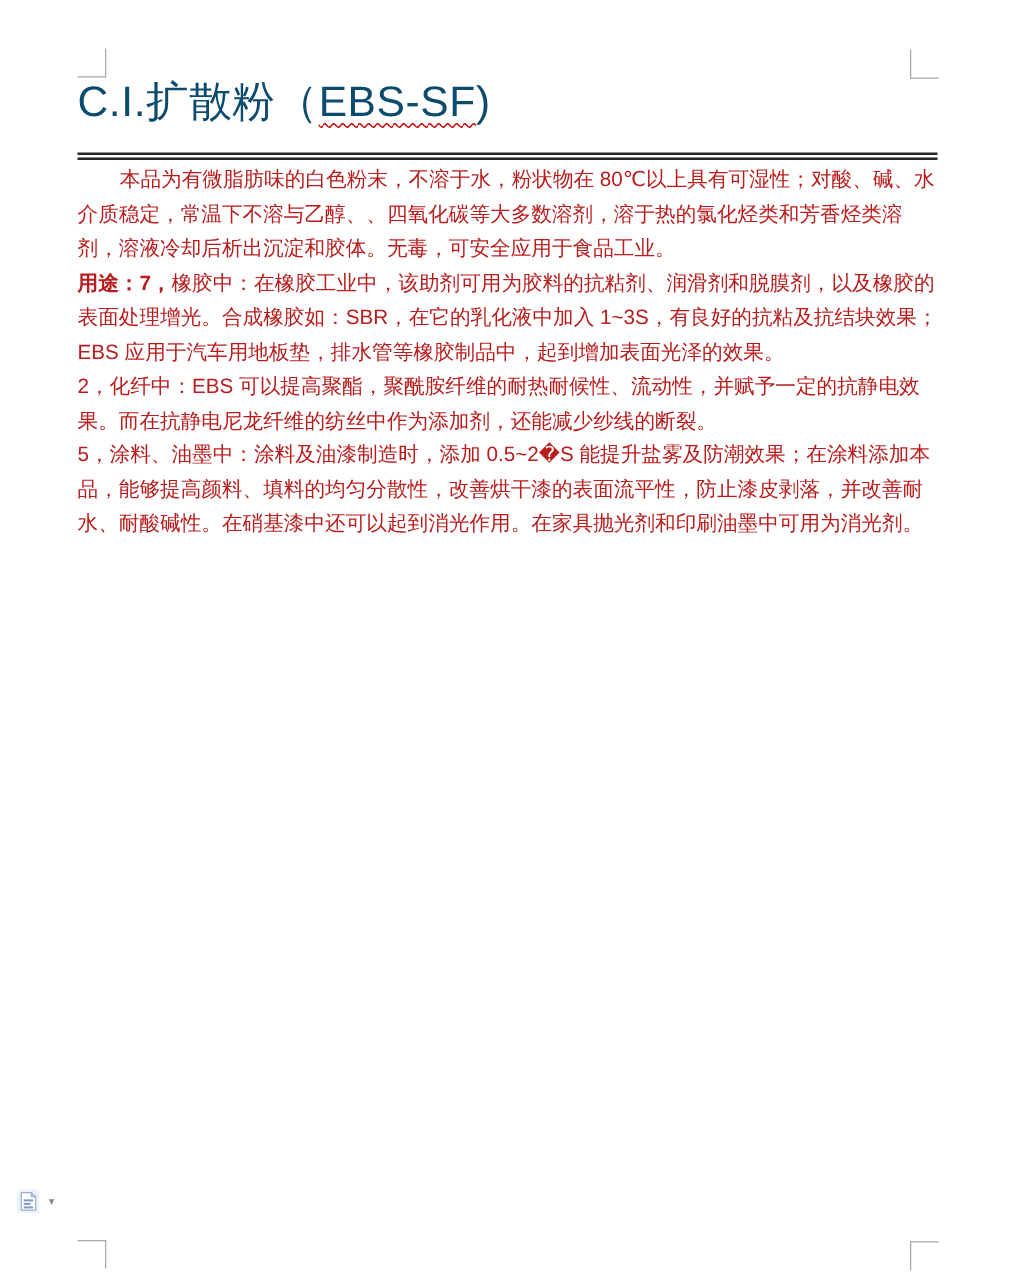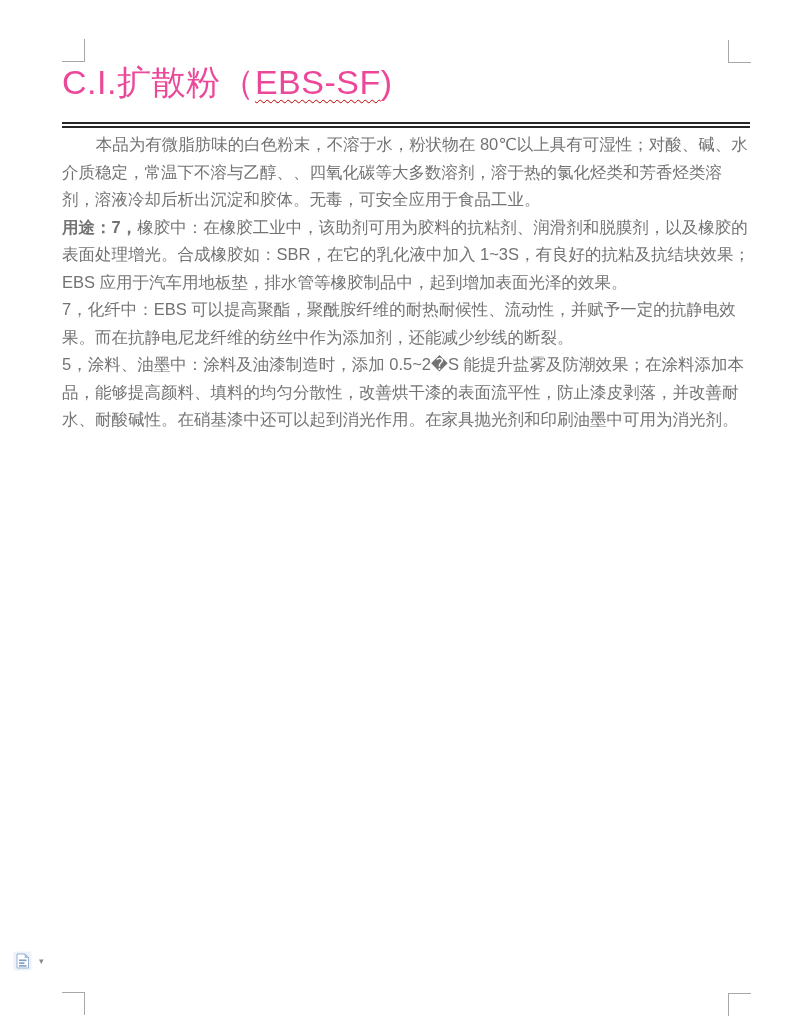--- a/index.html
+++ b/index.html
@@ -10,33 +10,33 @@
   
   .crop{position:absolute;width:22px;height:22px;}
   .crop.tl{left:62px;top:39px;border-right:1px solid #a8a8a8;border-bottom:1px solid #a8a8a8;}
   .crop.tr{left:728px;top:40px;border-left:1px solid #a8a8a8;border-bottom:1px solid #a8a8a8;}
   .crop.bl{left:62px;top:992px;border-right:1px solid #a8a8a8;border-top:1px solid #a8a8a8;}
   .crop.br{left:728px;top:993px;border-left:1px solid #a8a8a8;border-top:1px solid #a8a8a8;}
   
   .content{position:absolute;left:62px;top:60px;width:688px;}
   h1.doc-title{
     margin:0 0 18px 0;font-size:34px;line-height:44px;font-weight:400;
-    color:#ec4899;letter-spacing:0.5px;white-space:nowrap;
+    color:#0c4a6e;letter-spacing:0.5px;white-space:nowrap;
   }
   h1.doc-title .squiggle{
     text-decoration-line:underline;text-decoration-style:wavy;
     text-decoration-color:#c00000;text-decoration-thickness:1px;
     text-underline-offset:5px;
   }
   .heading-rule{
     height:2px;background:#ffffff;
     border-top:2px solid #262626;border-bottom:2px solid #262626;
     margin:0 0 3px 0;
   }
-  .body-text{color:#737373;font-size:16.5px;line-height:27.5px;}
+  .body-text{color:#b91c1c;font-size:16.5px;line-height:27.5px;}
   .body-text p{margin:0;text-align:left;word-break:break-all;}
   .body-text p.indent{text-indent:2.05em;}
   .body-text .bold{font-weight:bold;}
   
   .paste-btn{
     position:absolute;left:10px;top:949px;display:flex;align-items:center;gap:7px;
     padding:2px 3px;cursor:default;
   }
   .paste-btn .doc-ic{display:block;}
   .paste-btn .arrow{font-size:9px;color:#8a8a8a;line-height:9px;}
@@ -50,21 +50,21 @@
 <div class="crop br"></div>
 
 <div class="content">
   <h1 class="doc-title"><span>C.I.扩散粉（</span><span class="squiggle">EBS-SF</span><span>)</span></h1>
 
   <div class="heading-rule"></div>
 
   <div class="body-text">
     <p class="indent"><span>本品为有微脂肪味的白色粉末，不溶于水，粉状物在 80℃以上具有可湿性；对酸、碱、水介质稳定，常温下不溶与乙醇、、四氧化碳等大多数溶剂，溶于热的氯化烃类和芳香烃类溶剂，溶液冷却后析出沉淀和胶体。无毒，可安全应用于食品工业。</span></p>
     <p><span class="bold">用途：7，</span><span>橡胶中：在橡胶工业中，该助剂可用为胶料的抗粘剂、润滑剂和脱膜剂，以及橡胶的表面处理增光。合成橡胶如：SBR，在它的乳化液中加入 1~3S，有良好的抗粘及抗结块效果；EBS 应用于汽车用地板垫，排水管等橡胶制品中，起到增加表面光泽的效果。</span></p>
-    <p><span>7，化纤中：EBS 可以提高聚酯，聚酰胺纤维的耐热耐候性、流动性，并赋予一定的抗静电效果。而在抗静电尼龙纤维的纺丝中作为添加剂，还能减少纱线的断裂。</span></p>
+    <p><span>2，化纤中：EBS 可以提高聚酯，聚酰胺纤维的耐热耐候性、流动性，并赋予一定的抗静电效果。而在抗静电尼龙纤维的纺丝中作为添加剂，还能减少纱线的断裂。</span></p>
     <p><span>5，涂料、油墨中：涂料及油漆制造时，添加 0.5~2�S 能提升盐雾及防潮效果；在涂料添加本品，能够提高颜料、填料的均匀分散性，改善烘干漆的表面流平性，防止漆皮剥落，并改善耐水、耐酸碱性。在硝基漆中还可以起到消光作用。在家具抛光剂和印刷油墨中可用为消光剂。</span></p>
   </div>
 </div>
 
 <div class="paste-btn">
   <svg class="doc-ic" width="19" height="20" viewBox="0 0 19 20">
     <rect x="0.5" y="0.5" width="18" height="19" rx="2" fill="#dce7f3" opacity="0.55"></rect>
     <path d="M4 3 h8 l3.5 3.5 V17 H4 Z" fill="#ffffff" stroke="#9ab1d0" stroke-width="1"></path>
     <path d="M12 3 l3.5 3.5 H12 Z" fill="#b9cde5" stroke="#9ab1d0" stroke-width="0.8"></path>
     <rect x="6" y="8.5" width="7.5" height="1.6" fill="#7f9ec6"></rect>

